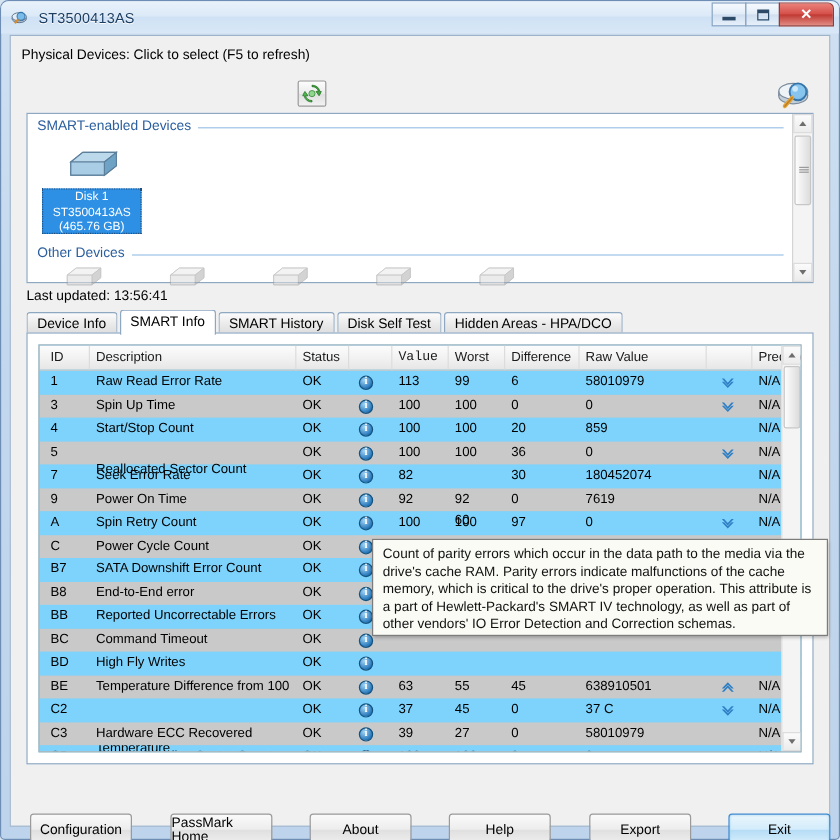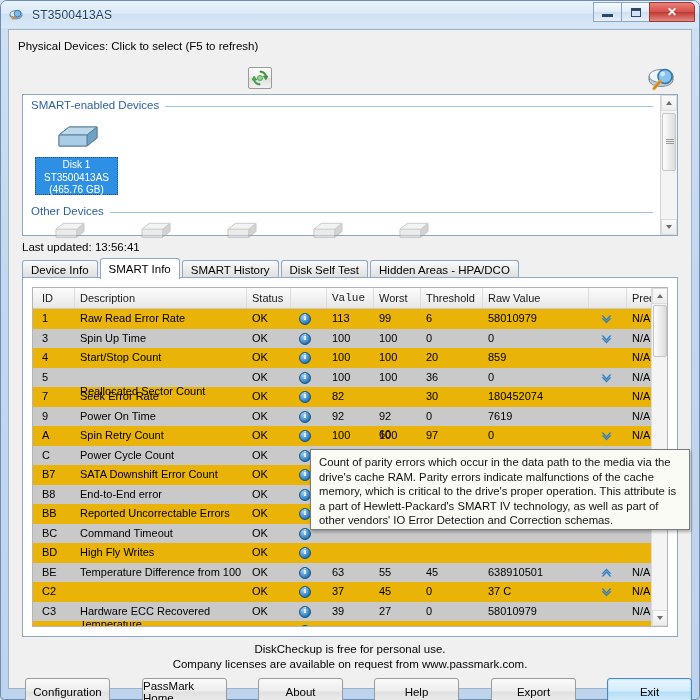--- a/index.html
+++ b/index.html
@@ -129,21 +129,21 @@
     border-color:#8fa8c2; z-index:3; position:relative;
   }
 
   
   #tablepanel {
     position:absolute; left:13px; top:247px; right:13px; height:360px;
     background:#fff; border:1px solid #8fa8c2;
   }
   #grid {
     position:absolute; left:9px; top:9px; right:9px; bottom:9px;
-    border:1px solid #b4b4b4; background:#eab308; overflow:hidden;
+    border:1px solid #b4b4b4; background:#7dd3fc; overflow:hidden;
   }
   .hdr {
     position:absolute; left:0; top:0; right:0; height:21px;
     background:linear-gradient(to bottom,#fcfcfc,#f1f1f1 55%,#e6e6e6);
     border-bottom:1px solid #c9c9c9;
   }
   .hdr .hc {
     position:absolute; top:0; height:20px; line-height:20px;
     font-size:11px; color:#1a1a1a; padding-left:5px;
     border-right:1px solid #dcdcdc; overflow:hidden; white-space:nowrap;
@@ -351,21 +351,21 @@
 
     <div id="tablepanel">
       <div id="grid">
         <div class="hdr" id="gridhdr">
             <div class="hc" style="left: 4px; width: 38px;">ID</div>
             <div class="hc" style="left: 42px; width: 172px;">Description</div>
             <div class="hc" style="left: 214px; width: 44px;">Status</div>
             <div class="hc" style="left: 258px; width: 36px;"></div>
             <div class="hc" style="left: 294px; width: 47px; font-family: Liberation Mono, monospace;">Value</div>
             <div class="hc" style="left: 341px; width: 47px;">Worst</div>
-            <div class="hc" style="left: 388px; width: 62px;">Threshold</div>
+            <div class="hc" style="left: 388px; width: 62px;">Difference</div>
             <div class="hc" style="left: 450px; width: 106px;">Raw Value</div>
             <div class="hc" style="left: 556px; width: 38px;"></div>
             <div class="hc" style="left: 594px; width: 110px;">Predicted TEC Date</div>
           </div>
         <div class="rows" id="gridrows">
             <div class="row">
               <div class="c" style="left: 4px; width: 38px;">1</div>
               <div class="c" style="left: 42px; width: 172px;">Raw Read Error Rate</div>
               <div class="c" style="left: 214px; width: 44px;">OK</div>
               <span class="infoicon" style="left: 266px;"></span>
@@ -587,24 +587,20 @@
           <div class="sb-thumb" style="top:17px;height:52px;"></div>
           <div class="sb-arrow" style="bottom:0;">
               <span class="sb-tri-dn"></span>
             </div>
         </div>
       </div>
     </div>
 
     <div id="tooltip">Count of parity errors which occur in the data path to the media via the drive's cache RAM. Parity errors indicate malfunctions of the cache memory, which is critical to the drive's proper operation. This attribute is a part of Hewlett-Packard's SMART IV technology, as well as part of other vendors' IO Error Detection and Correction schemas.</div>
 
-    <div id="footnote">
-      <div>DiskCheckup is free for personal use.</div>
-      <div>Company licenses are available on request from www.passmark.com.</div>
-    </div>
     <div id="buttons">
         <div class="btn" style="left: 16px; width: 85px;">
           <span>Configuration</span>
         </div>
         <div class="btn" style="left: 133px; width: 85px;">
           <span>PassMark Home</span>
         </div>
         <div class="btn" style="left: 249px; width: 85px;">
           <span>About</span>
         </div>

